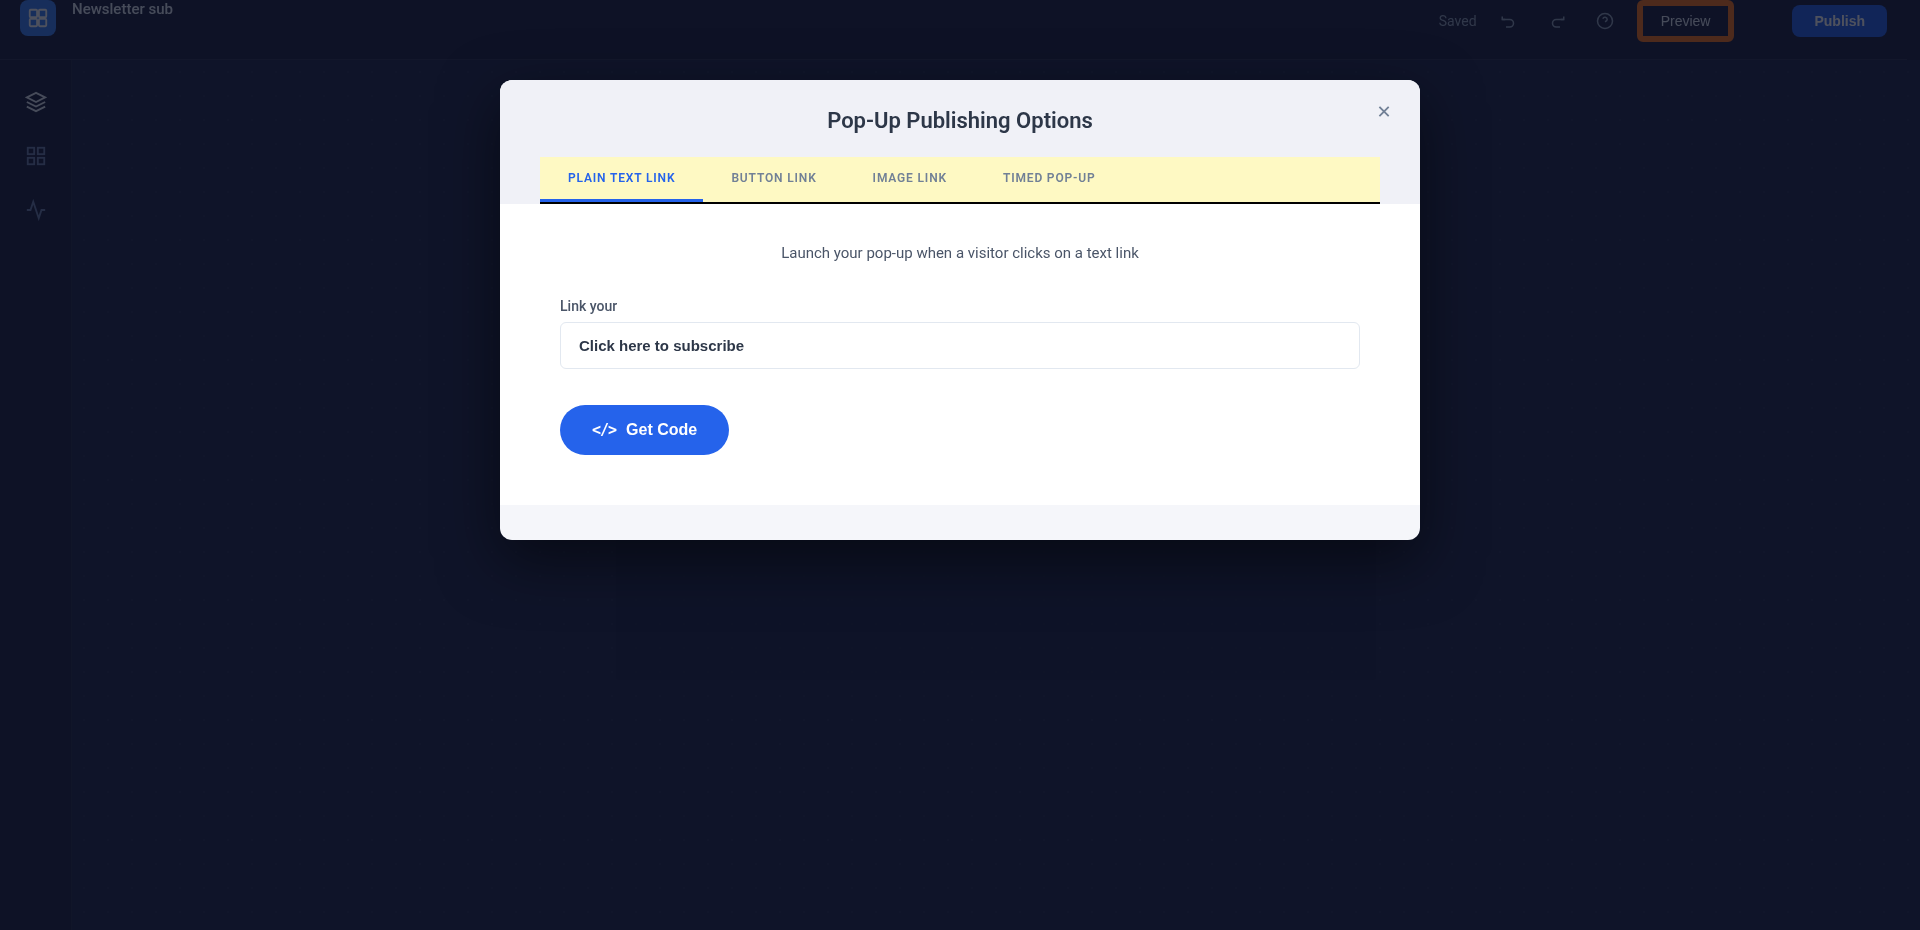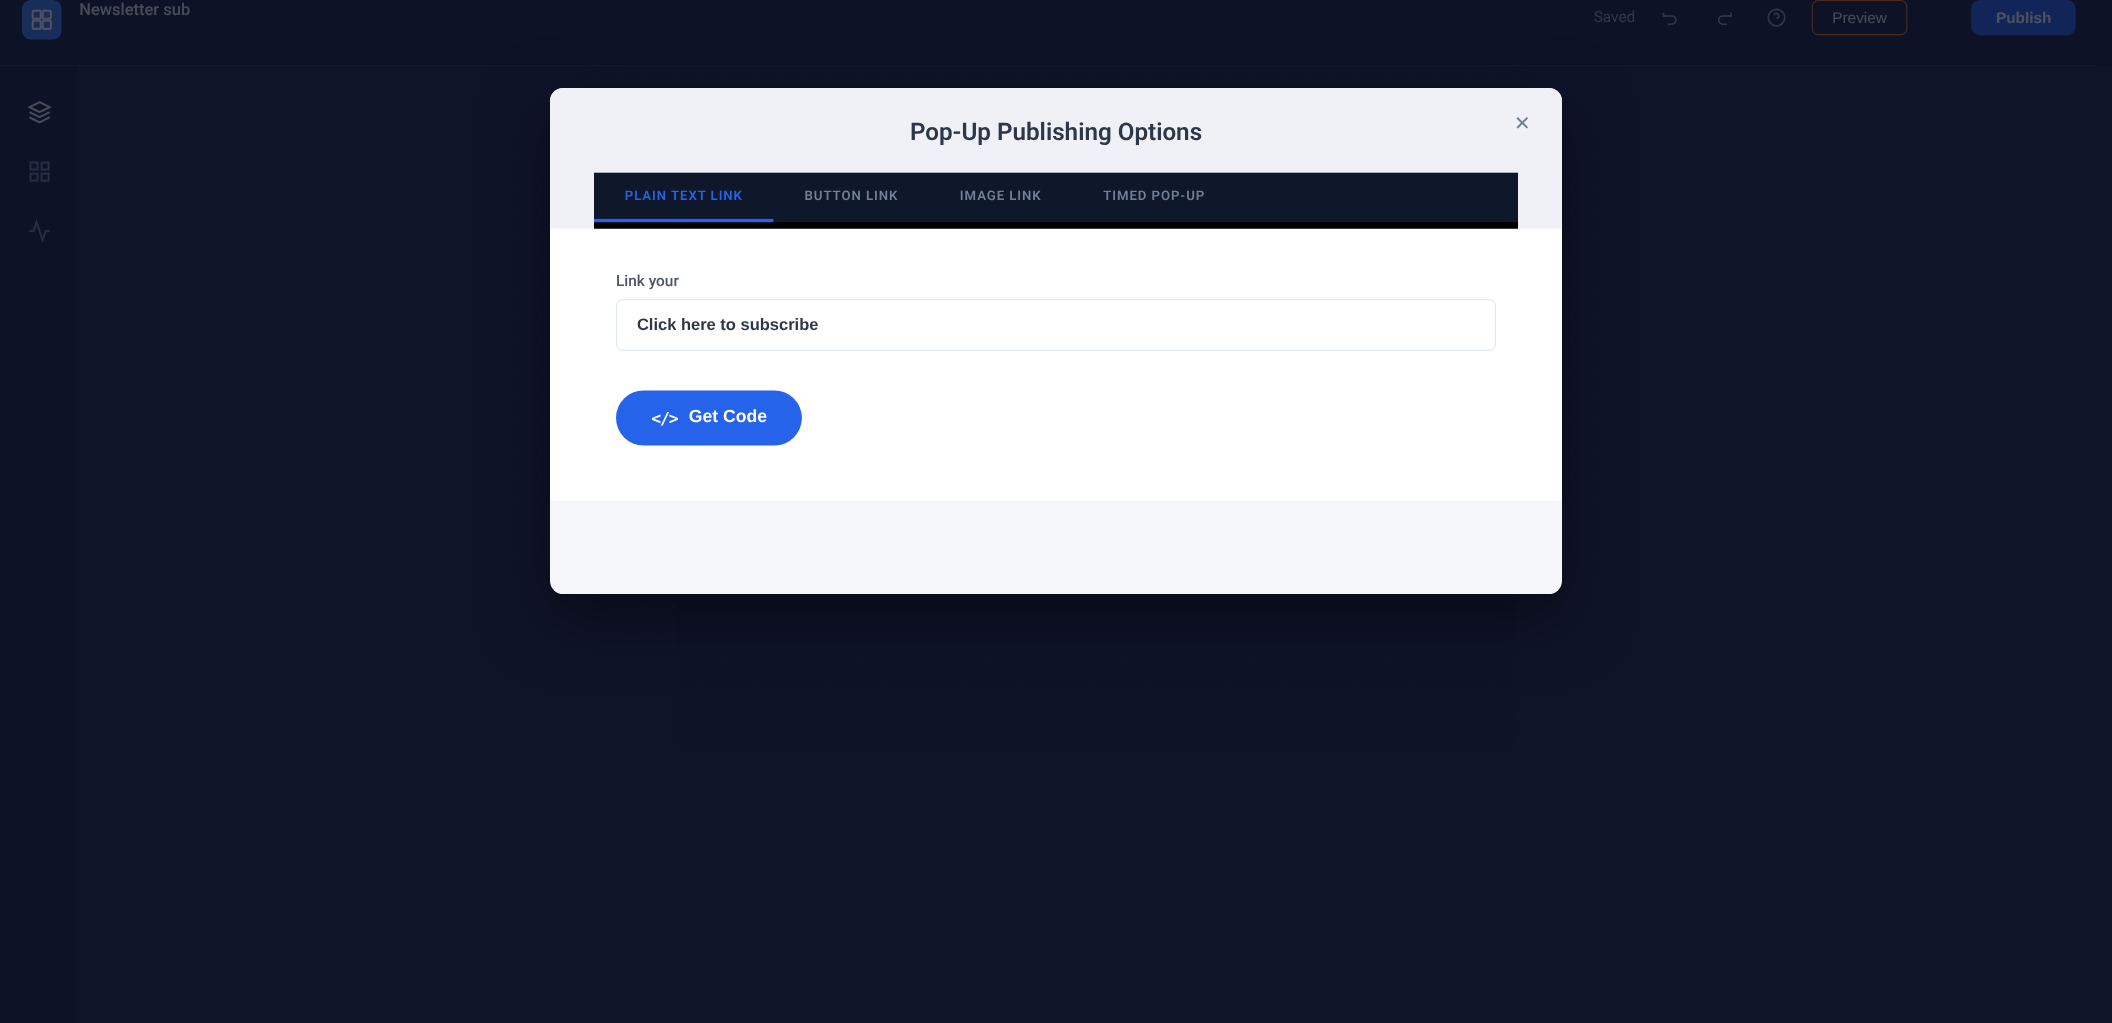--- a/index.html
+++ b/index.html
@@ -51,21 +51,21 @@
       width: 32px; height: 32px;
       display: flex; align-items: center; justify-content: center;
       color: #94a3b8;
       cursor: pointer;
       border-radius: 6px;
       background: transparent;
       border: none;
     }
     .topbar-preview-btn {
       background: transparent;
-      border: 1px solid #f97316;
+      border: 6px solid #f97316;
       color: #e2e8f0;
       padding: 7px 18px;
       border-radius: 6px;
       font-size: 14px;
       cursor: pointer;
     }
     .topbar-publish-btn {
       background: #2563eb;
       border: none;
       color: #fff;
@@ -166,22 +166,22 @@
       color: #718096;
       font-size: 18px;
       border: none;
       background: transparent;
       border-radius: 50%;
     }
 
     
     .modal-tabs {
       display: flex;
-      border-bottom: 6px solid #000000;
-      background: #0f172a;
+      border-bottom: 2px solid #000000;
+      background: #fef9c3;
     }
     .tab-item {
       padding: 14px 28px;
       font-size: 12px;
       font-weight: 600;
       letter-spacing: 0.07em;
       text-transform: uppercase;
       color: #718096;
       cursor: pointer;
       border-bottom: 3px solid transparent;
@@ -316,20 +316,21 @@
 
       <div class="modal-tabs">
         <div class="tab-item active">PLAIN TEXT LINK</div>
         <div class="tab-item">BUTTON LINK</div>
         <div class="tab-item">IMAGE LINK</div>
         <div class="tab-item">TIMED POP-UP</div>
       </div>
     </div>
 
     <div class="modal-body">
+      <p class="modal-description">Launch your pop-up when a visitor clicks on a text link</p>
       <div>
         <div class="field-label">Link your</div>
         <input class="field-input" type="text" value="Click here to subscribe" style="">
       </div>
       <button class="get-code-btn">
         <span class="code-icon">&lt;/&gt;</span>
         <span>Get Code</span>
       </button>
     </div>
   </div>

